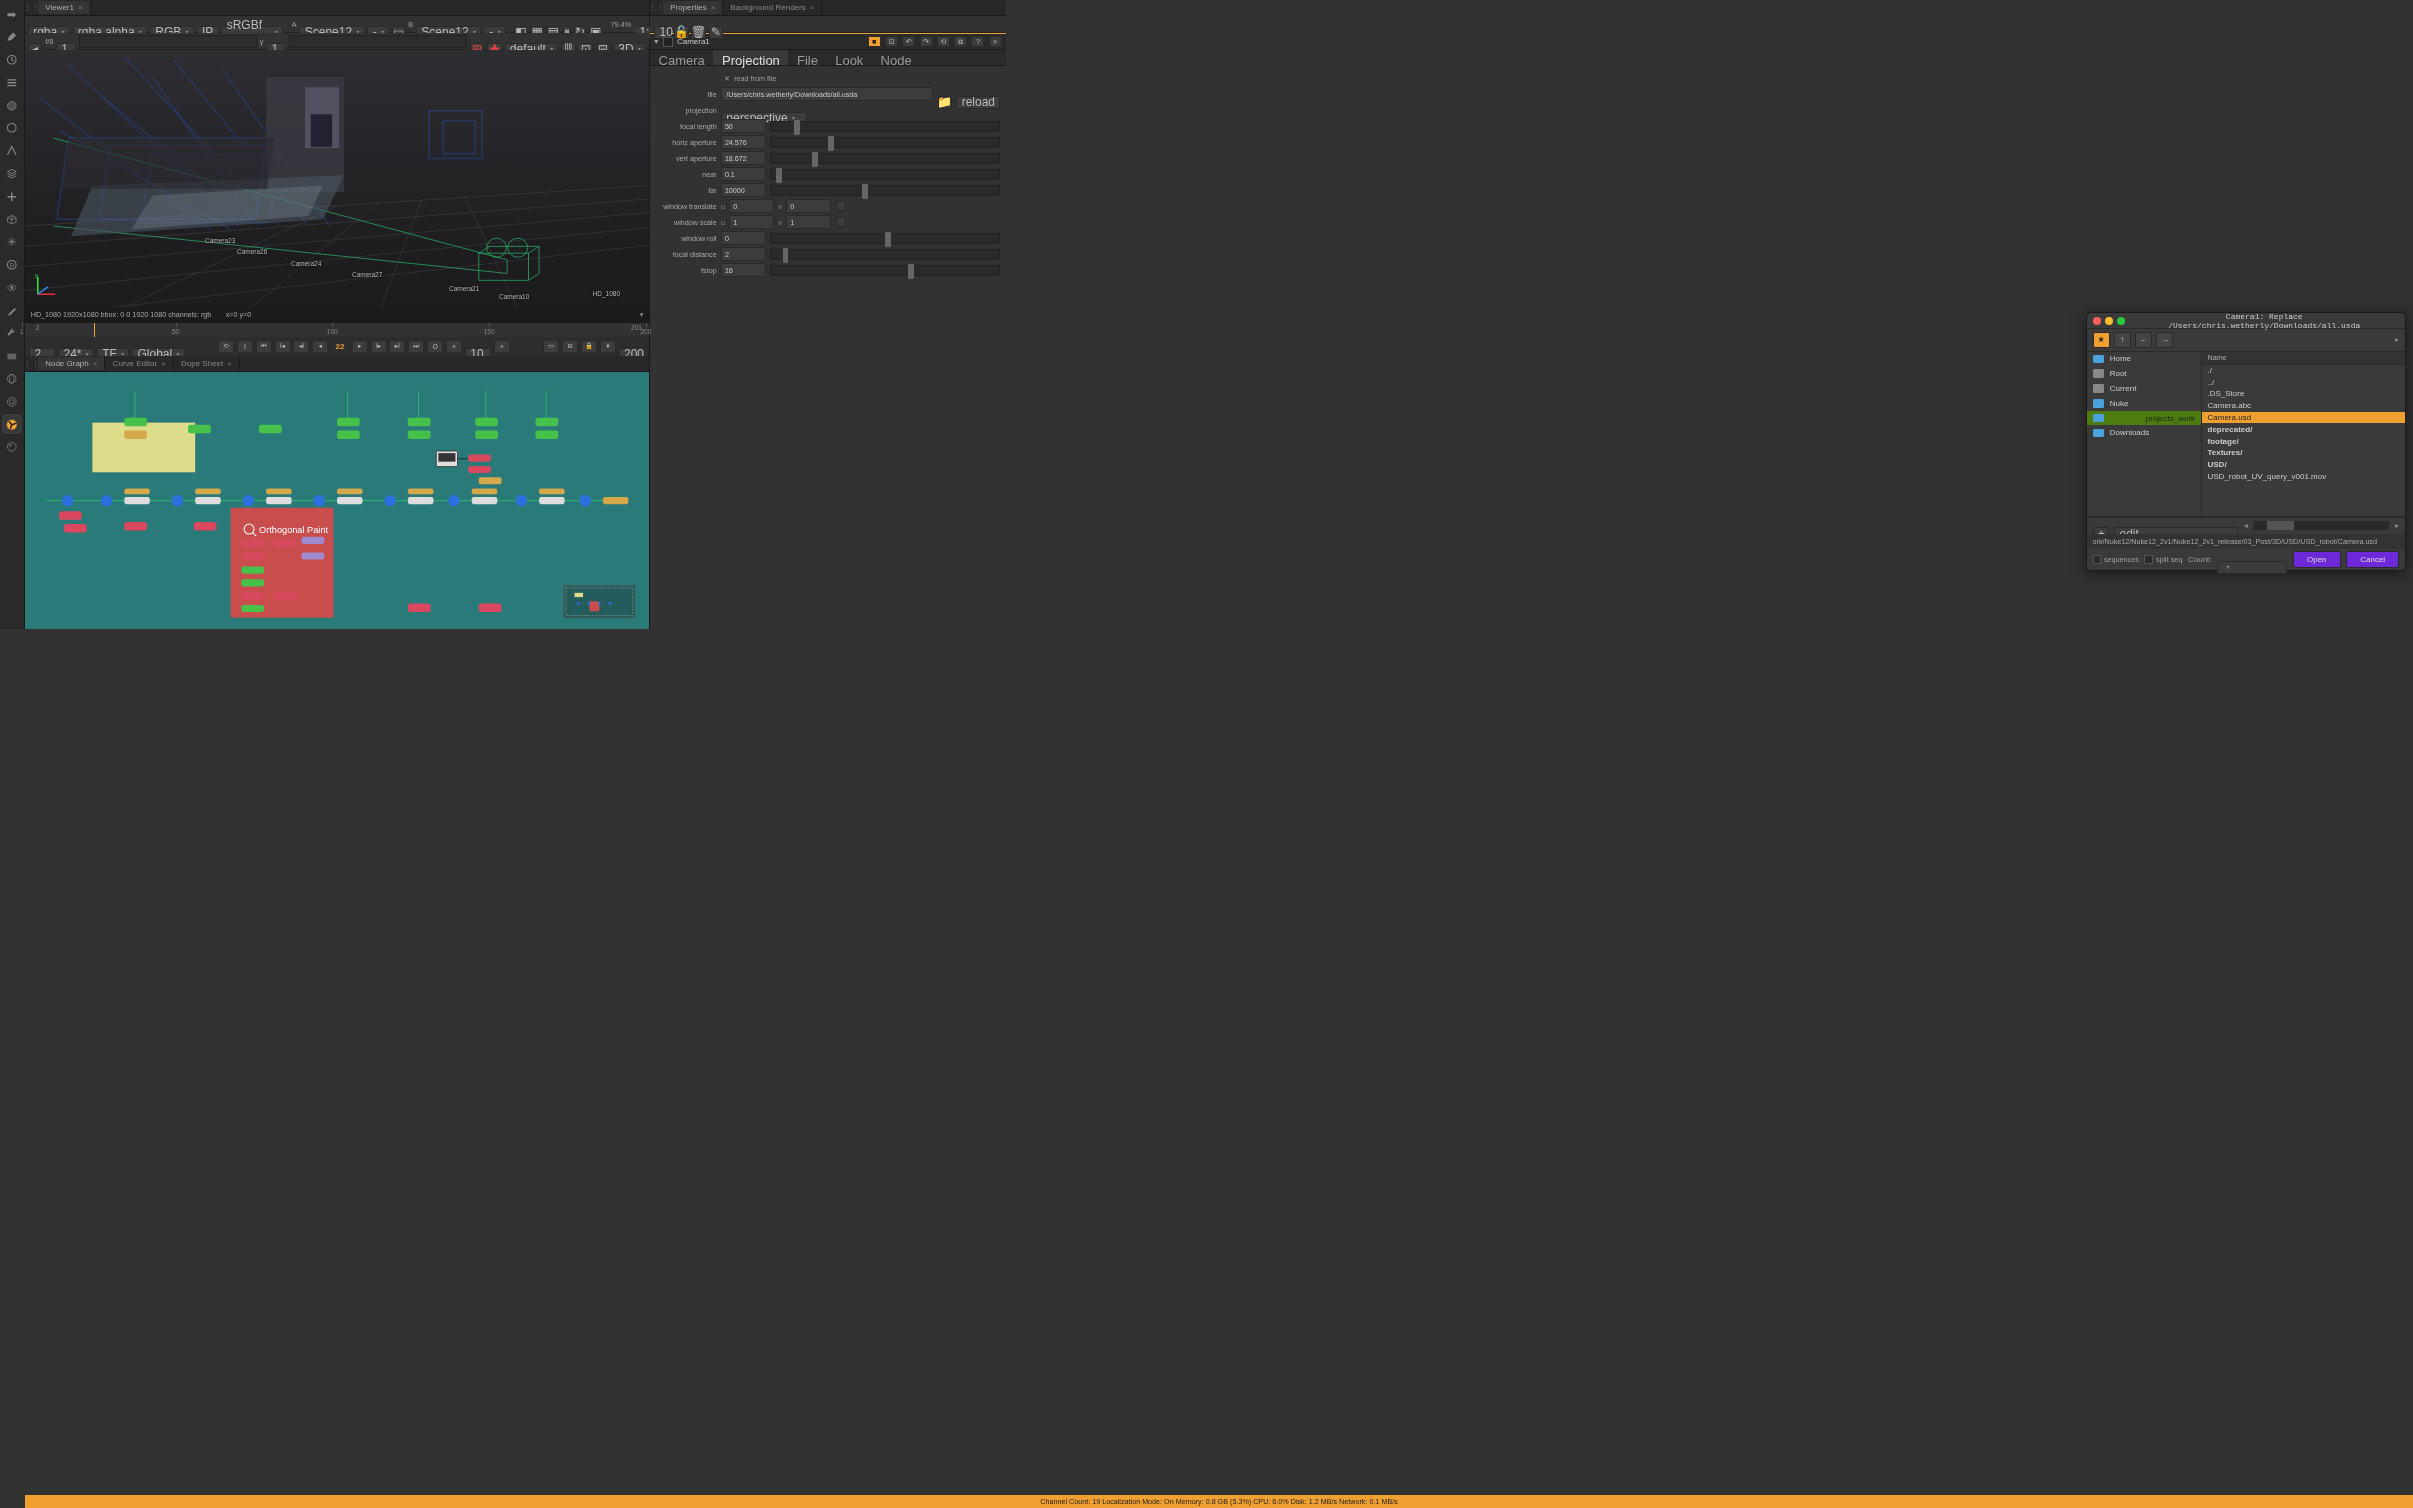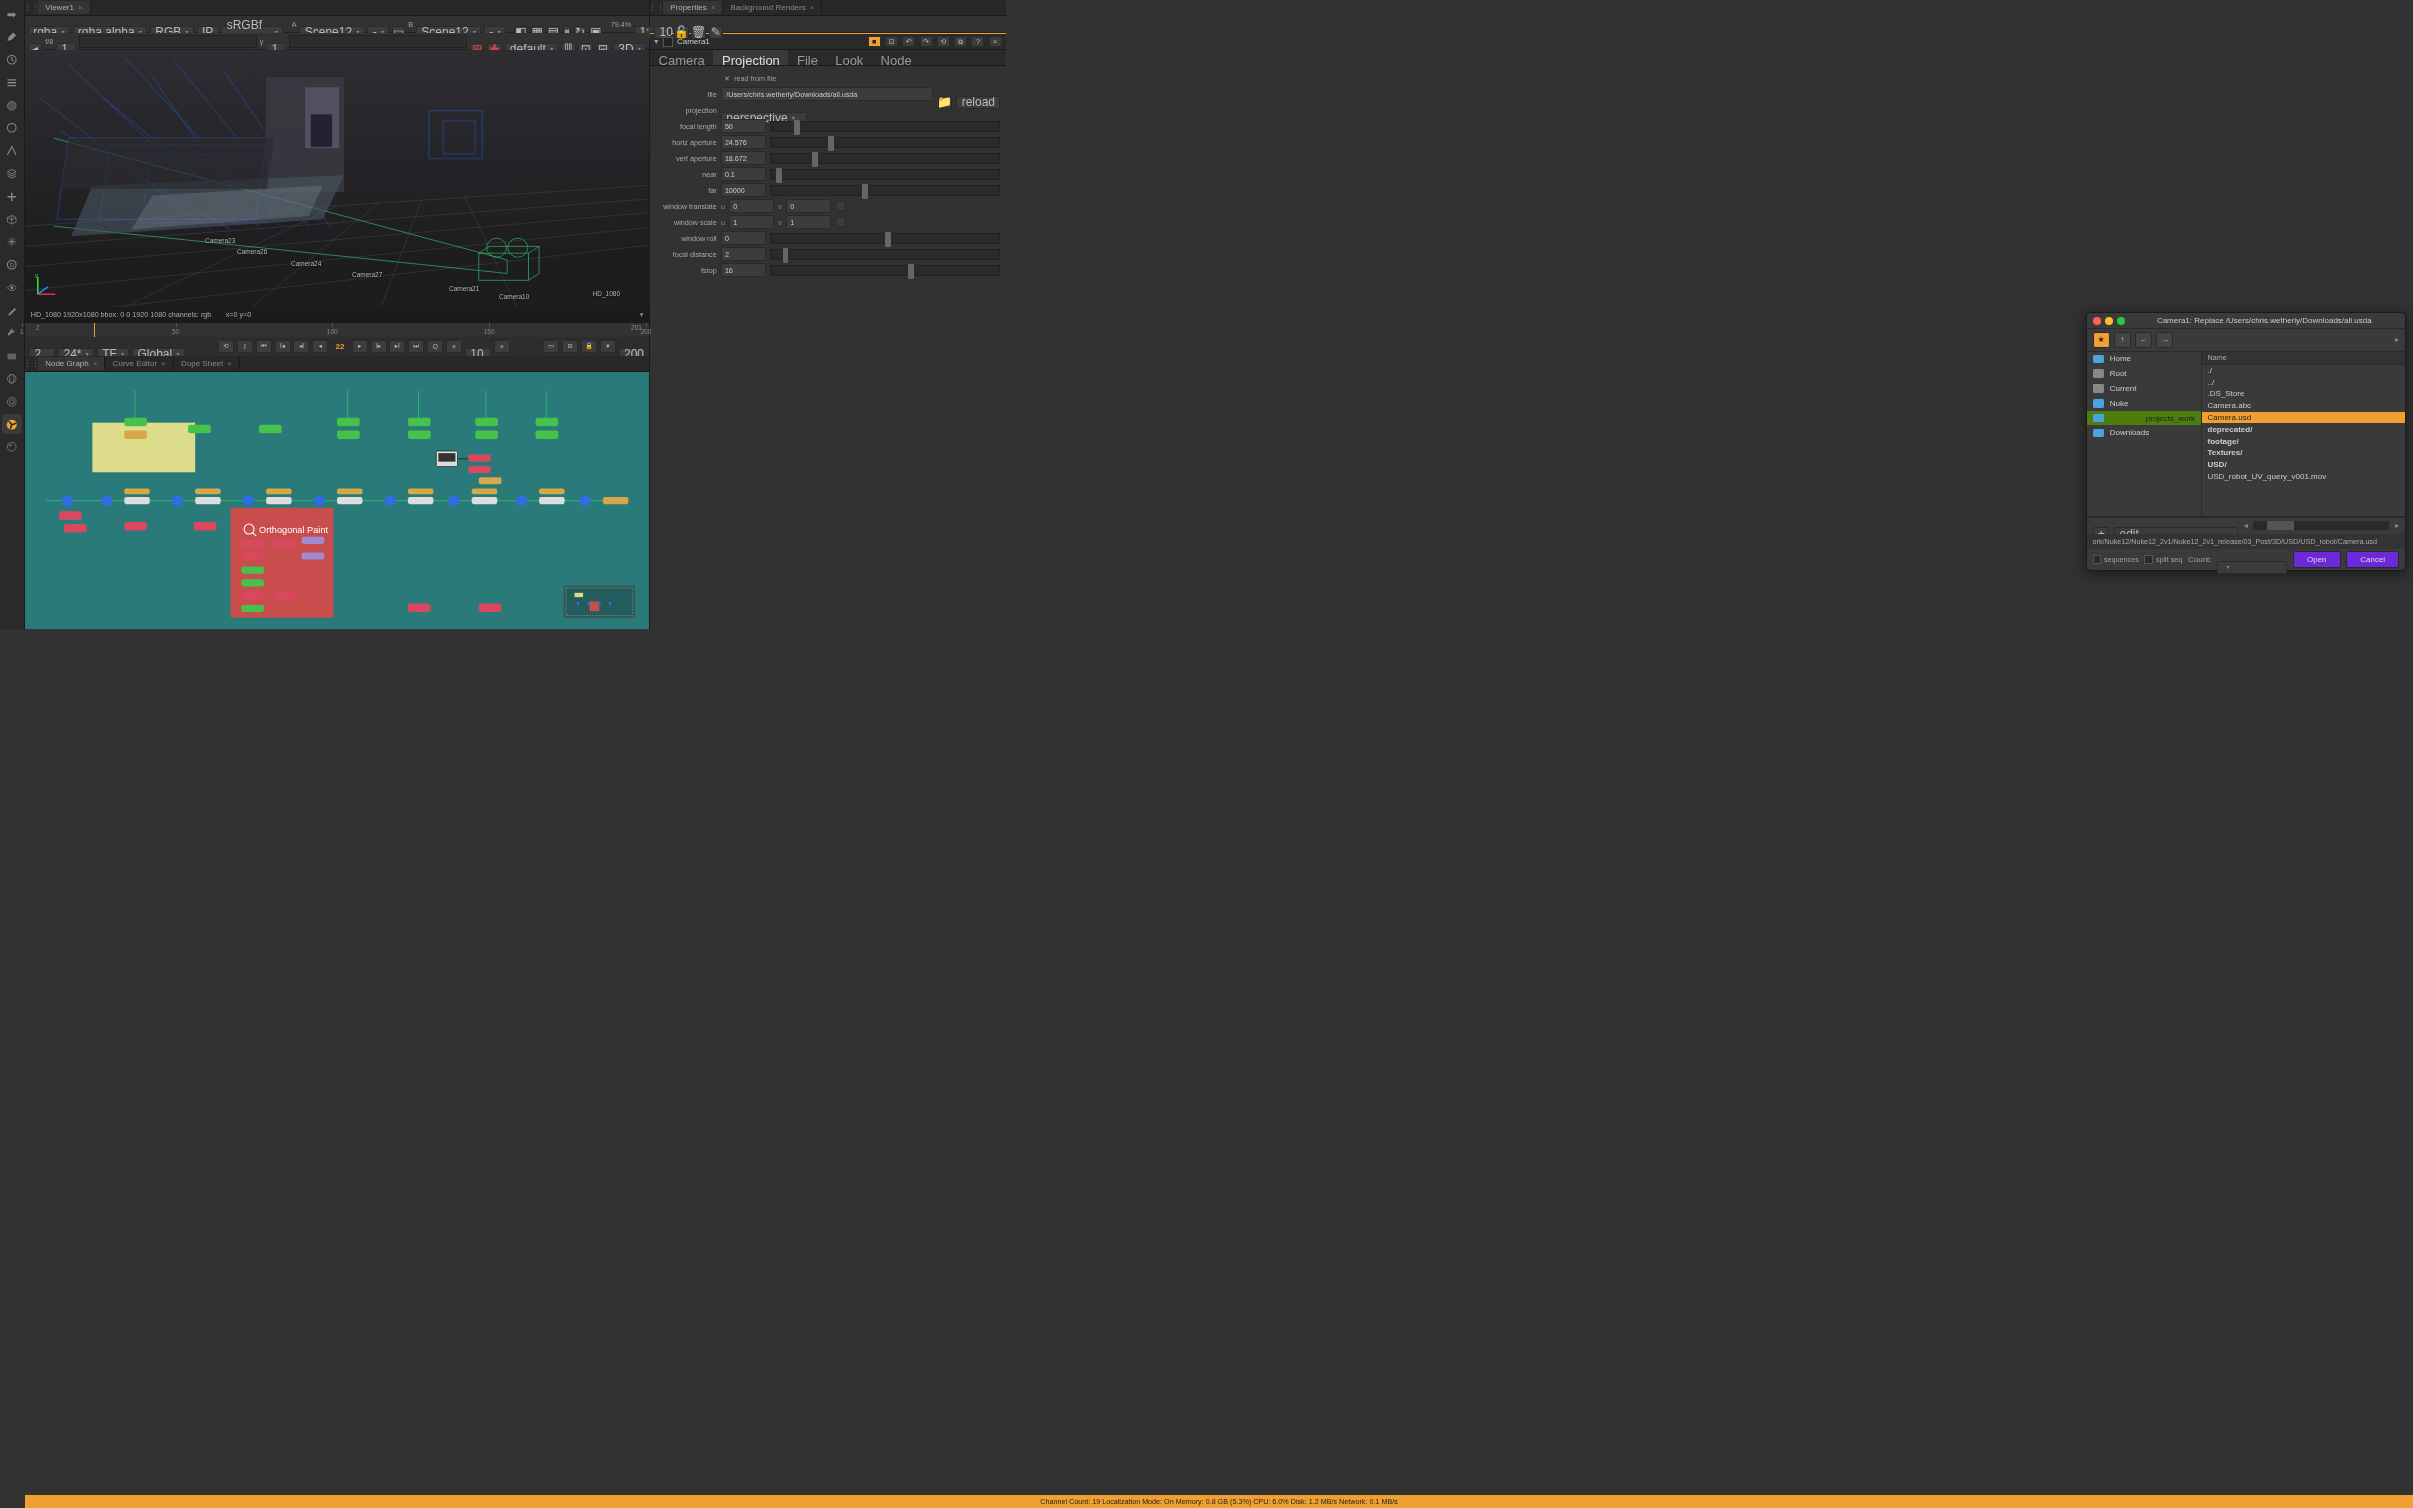--- a/index.html
+++ b/index.html
@@ -80,21 +80,21 @@
 .prop-row .check { width: 10px; height: 10px; background: #3c3c3c; border: 0.7px solid #2a2a2a; }
 .prop-row .readfile { flex: 1; display: flex; align-items: center; gap: 4.3px; justify-content: flex-start; padding-left: 2.9px; }
 .prop-row .wide { flex: 1; background: #3c3c3c; border: 0.7px solid #2a2a2a; color: #ccc; padding: 1.4px 4.3px; border-radius: 1.4px; }
 
 
 .fb-gap { flex: 1; background: #323232; }
 .filebrowser { position: absolute; right: 7.2px; top: 312px; width: 320px; height: 259px; background: #3a3a3a; border: 0.7px solid #1a1a1a; border-radius: 4.3px; box-shadow: 0 2.9px 14.4px rgba(0,0,0,.5); display: flex; flex-direction: column; }
 .fb-titlebar { height: 16px; display: flex; align-items: center; padding: 0 5.7px; gap: 4.3px; background: #3a3a3a; border-bottom: 0.7px solid #2a2a2a; border-radius: 4.3px 4.3px 0 0; }
 .fb-titlebar .dot { width: 8px; height: 8px; border-radius: 50%; }
 .fb-titlebar .r { background: #ff5f56; } .fb-titlebar .y { background: #ffbd2e; } .fb-titlebar .g { background: #27c93f; }
-.fb-titlebar .t { flex: 1; text-align: center; color: #ccc; font-size: 8px; }
+.fb-titlebar .t { flex: 1; text-align: center; color: #ccc; font-size: 8px; font-family: Liberation Mono, monospace; }
 .fb-nav { height: 21.5px; display: flex; align-items: center; padding: 0 5.7px; gap: 4.3px; }
 .fb-nav .nbtn { width: 17px; height: 16px; background: #444; border: 0.7px solid #2a2a2a; border-radius: 2.2px; display: flex; align-items: center; justify-content: center; cursor: pointer; color: #ccc; }
 .fb-nav .nbtn.star { background: #f0a030; color: #222; }
 .fb-body { flex: 1; display: flex; min-height: 0; border-top: 0.7px solid #2a2a2a; border-bottom: 0.7px solid #2a2a2a; }
 .fb-side { width: 115px; border-right: 0.7px solid #2a2a2a; overflow-y: auto; }
 .fb-side .item { display: flex; align-items: center; gap: 5.7px; padding: 2.9px 5.7px; cursor: pointer; font-size: 8px; color: #ccc; }
 .fb-side .item.sel { background: #4d7c0f; color: #222; justify-content: space-between; }
 .fb-side .fico { width: 11.5px; height: 8.6px; background: #4aa3df; border-radius: 1.4px; display: inline-block; }
 .fb-side .fico.drive { background: #888; }
 .fb-list { flex: 1; display: flex; flex-direction: column; }

